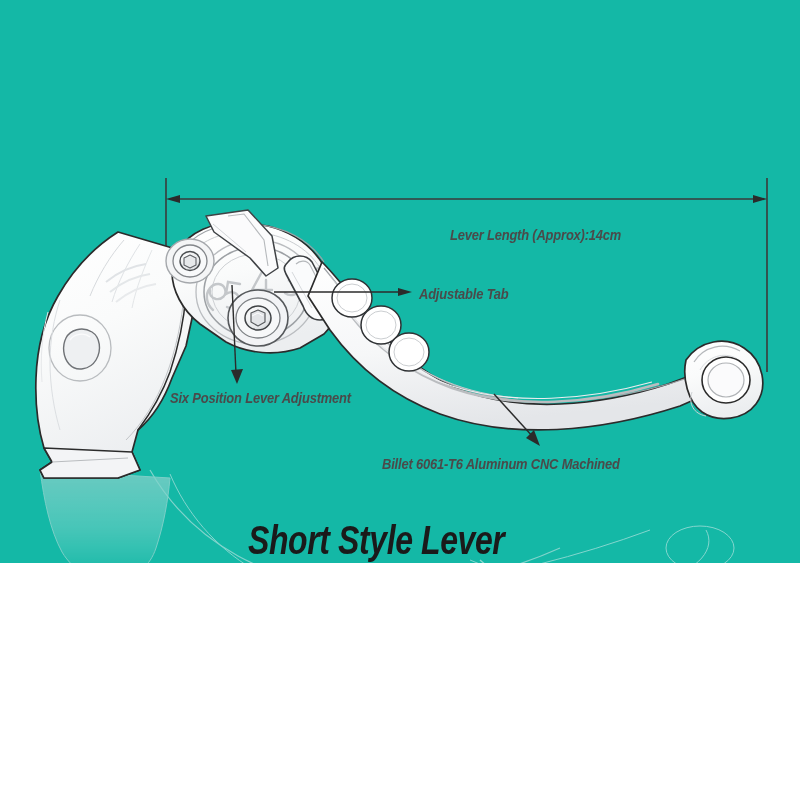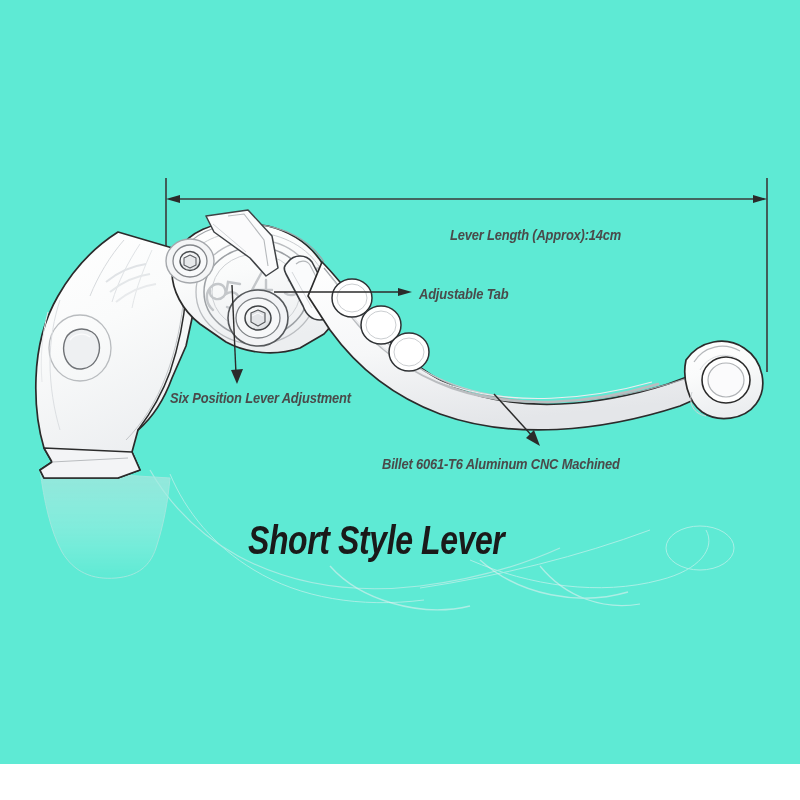--- a/index.html
+++ b/index.html
@@ -3,22 +3,22 @@
 <meta charset="utf-8">
 <style>
   html, body {
     margin: 0;
     padding: 0;
     background: #ffffff;
   }
   #canvas {
     position: relative;
     width: 800px;
-    height: 764px;
-    background: #5eead4;
+    height: 563px;
+    background: #14b8a6;
     overflow: hidden;
     font-family: "Liberation Sans", sans-serif;
   }
   #artwork {
     position: absolute;
     left: 0;
     top: 0;
     width: 800px;
     height: 800px;
   }

